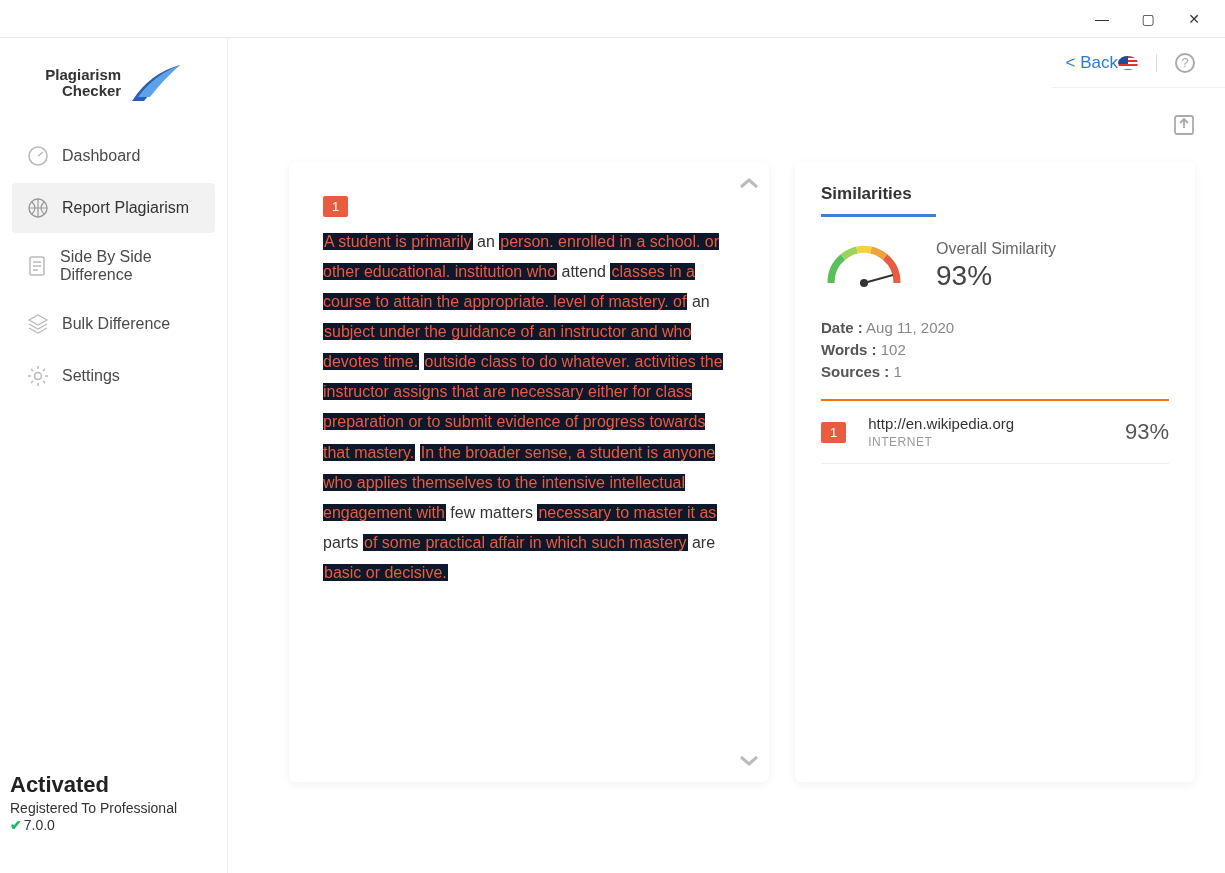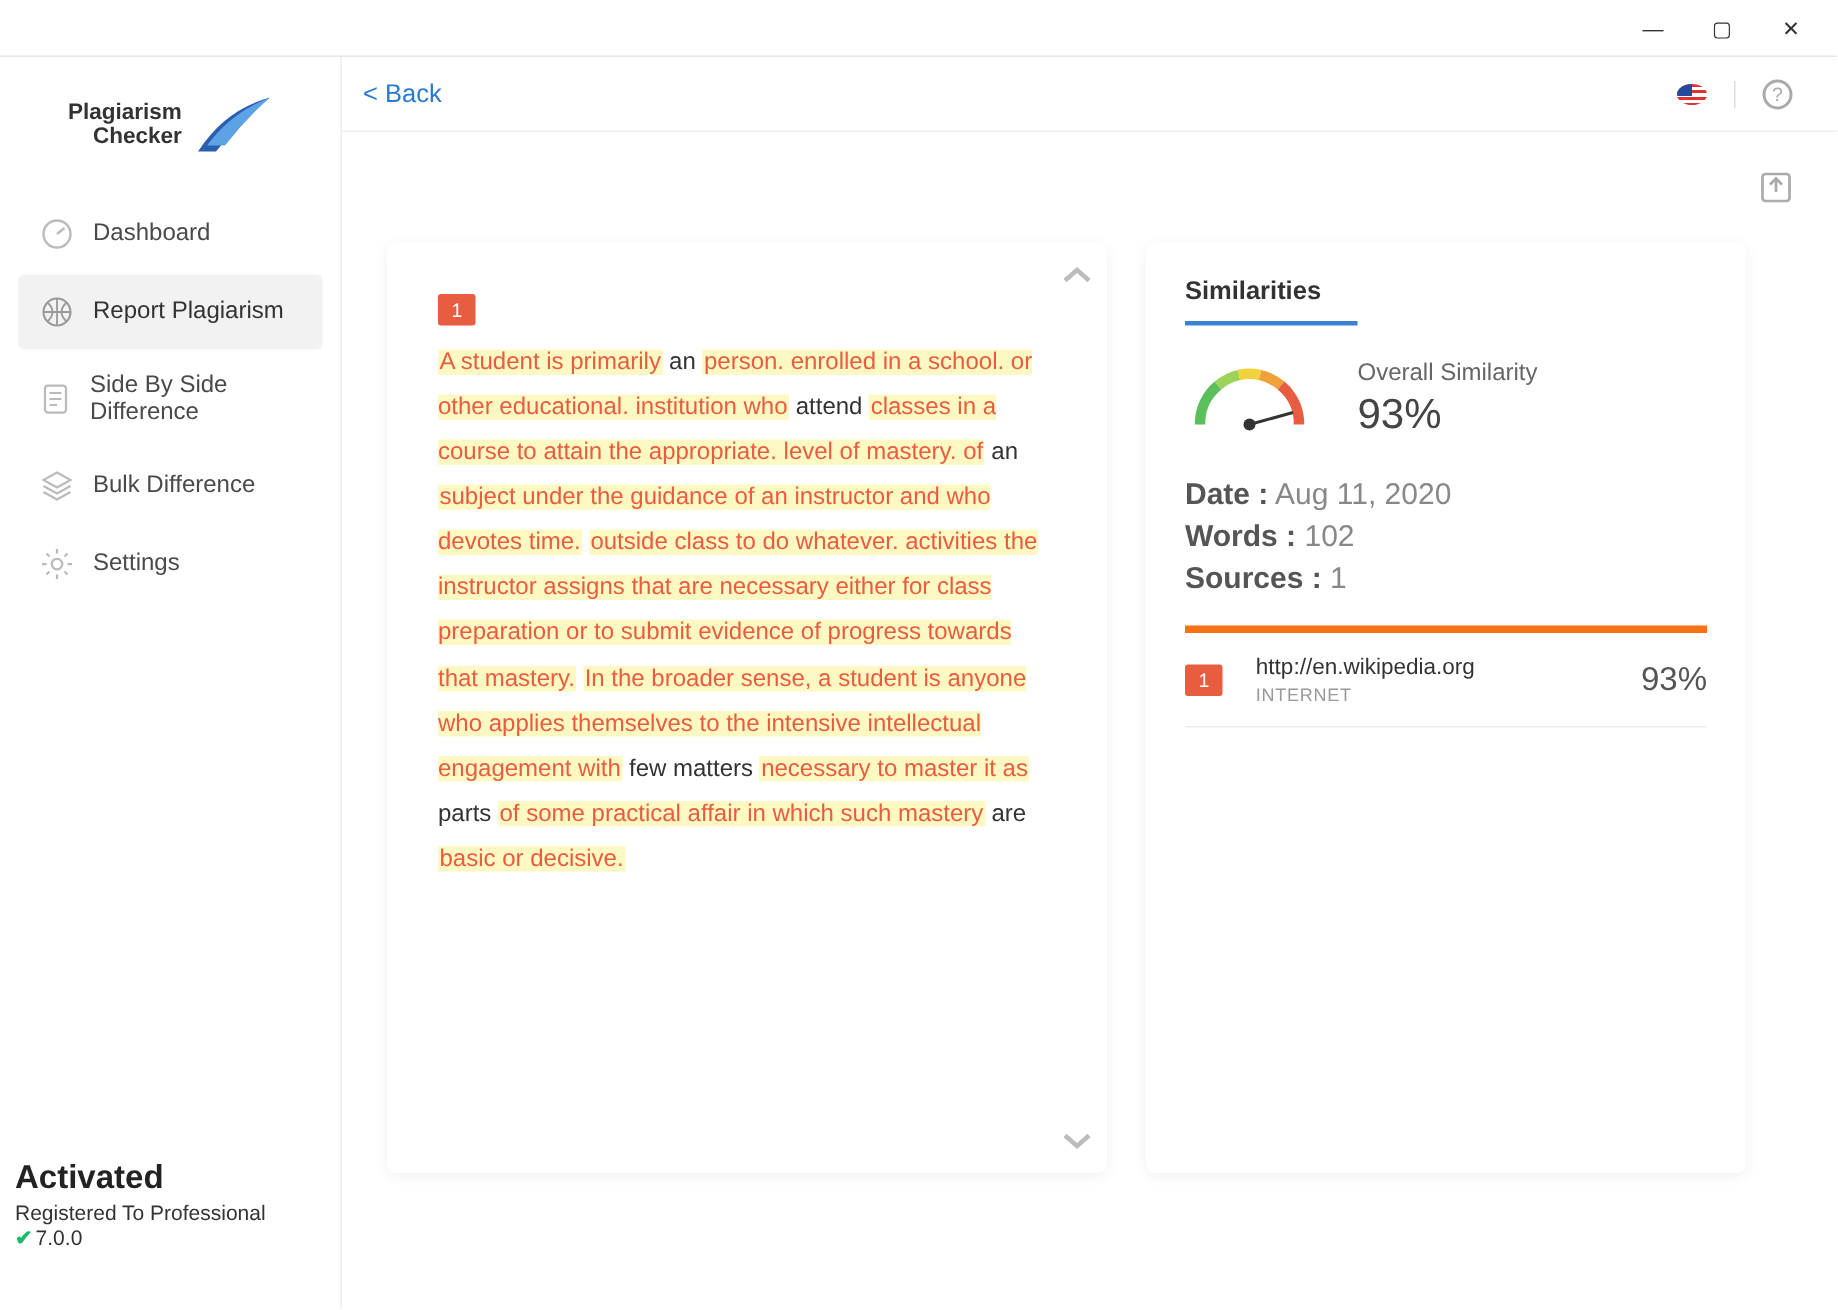--- a/index.html
+++ b/index.html
@@ -13,50 +13,50 @@
 .logo .swoosh { display: inline-block; vertical-align: middle; margin-left: 4px; }
 .nav { padding: 10px 12px 0 12px; flex: 1; }
 .nav-item { display: flex; align-items: center; padding: 13px 14px; font-size: 16px; color: #4a4a4a; border-radius: 4px; cursor: pointer; margin-bottom: 2px; }
 .nav-item.active { background: #f2f2f2; color: #333; font-weight: 500; }
 .nav-item .icon { width: 24px; height: 24px; margin-right: 12px; display: flex; align-items: center; justify-content: center; }
 .activation { text-align: left; padding: 0 10px 40px 10px; }
 .activation .big { font-size: 22px; font-weight: 700; color: #222; }
 .activation .sub { font-size: 14px; color: #333; margin-top: 2px; }
 .activation .ver { font-size: 14px; color: #333; margin-top: 1px; }
 .activation .chk { color: #1abc6b; font-weight: bold; margin-right: 2px; }
-.main { flex: 1; background: #fff; display: flex; flex-direction: column; }
+.main { flex: 1; background: #fff; display: flex; flex-direction: column; align-items: flex-end; }
 .topbar { height: 50px; display: flex; align-items: center; padding: 0 30px 0 14px; border-bottom: 1px solid #f0f0f0; }
 .back { color: #2a7ad1; font-size: 17px; cursor: pointer; }
 .topright { margin-left: auto; display: flex; align-items: center; gap: 18px; }
 .flag { width: 20px; height: 14px; background: linear-gradient(180deg, #d33 0 15%, #fff 15% 30%, #d33 30% 45%, #fff 45% 60%, #d33 60% 75%, #fff 75% 90%, #d33 90% 100%); border-radius: 50%; position: relative; overflow: hidden; }
 .flag::before { content: ""; position: absolute; left: 0; top: 0; width: 10px; height: 8px; background: #234a9b; }
 .vdiv { width: 1px; height: 18px; background: #ddd; }
 .help { width: 20px; height: 20px; border: 2px solid #aaa; border-radius: 50%; display: flex; align-items: center; justify-content: center; font-size: 13px; color: #aaa; cursor: pointer; }
 .header { padding: 20px 30px 8px 30px; display: flex; align-items: flex-start; }
 .header h1 { font-size: 30px; font-weight: 600; color: #222; }
 .header .sub { font-size: 17px; color: #888; margin-top: 4px; }
 .export { margin-left: auto; margin-top: 6px; cursor: pointer; }
 .content { display: flex; padding: 18px 30px 30px 30px; gap: 26px; }
 .panel { background: #fff; border-radius: 6px; box-shadow: 0 2px 10px rgba(0,0,0,.06); }
 .text-panel { width: 480px; height: 620px; padding: 34px 34px; position: relative; }
 .arrow-up, .arrow-down { position: absolute; right: 10px; font-size: 20px; color: #bbb; cursor: pointer; }
 .arrow-up { top: 14px; }
 .arrow-down { bottom: 14px; }
 .badge { display: inline-block; background: #e85c3f; color: #fff; font-size: 13px; padding: 3px 9px; border-radius: 2px; margin-bottom: 10px; }
 .body-text { font-size: 16px; line-height: 1.88; color: #333; }
-.hl { background: #fef9c3; color: #e85c3f; padding: 0 1px; }
+.hl { background: #0f172a; color: #e85c3f; padding: 0 1px; }
 .plain { color: #333; }
 .sim-panel { width: 400px; padding: 22px 26px 26px 26px; }
 .sim-title { font-size: 17px; font-weight: 600; color: #333; margin-bottom: 10px; }
 .tab-underline { width: 115px; height: 3px; background: #3b82d6; margin-bottom: 22px; }
 .overall { display: flex; align-items: center; gap: 29px; margin-bottom: 26px; }
 .gauge { width: 86px; height: 54px; }
 .overall-text .lbl { font-size: 16px; color: #666; }
 .overall-text .pct { font-size: 28px; color: #444; font-weight: 500; margin-top: 2px; }
-.meta { font-size: 20px; color: #333; border-bottom: 5px solid #f97316; padding-bottom: 14px; }
+.meta { font-size: 15px; color: #333; border-bottom: 2px solid #f97316; padding-bottom: 14px; }
 .meta div { margin-bottom: 5px; }
 .meta .k { color: #555; font-weight: 600; }
 .meta .v { color: #888; }
 .source-row { display: flex; align-items: center; padding: 14px 0; border-bottom: 1px solid #eee; }
 .source-row .num { background: #e85c3f; color: #fff; font-size: 13px; padding: 3px 9px; border-radius: 2px; margin-right: 22px; }
 .source-row .url { font-size: 15px; color: #333; }
 .source-row .type { font-size: 12px; color: #999; margin-top: 3px; letter-spacing: .5px; }
 .source-row .pct { margin-left: auto; font-size: 22px; color: #555; }
 svg { display: block; }
 </style>

